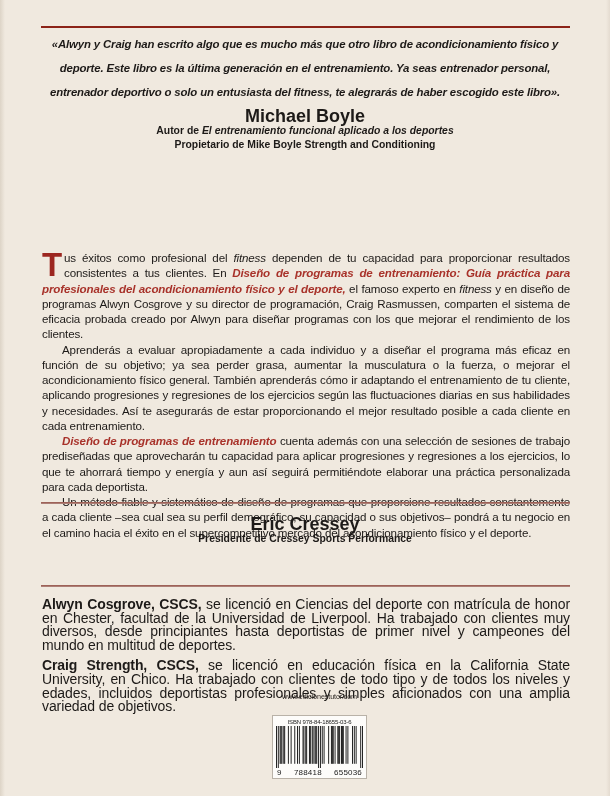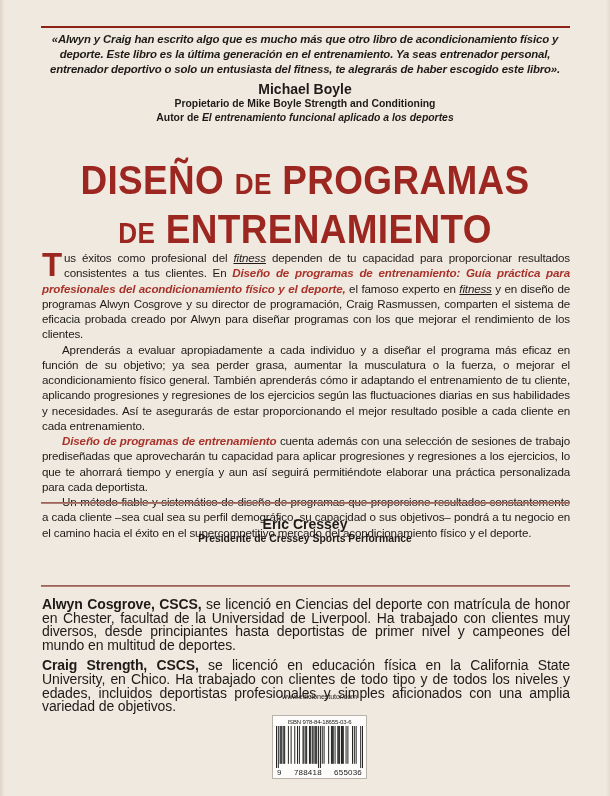--- a/index.html
+++ b/index.html
@@ -58,28 +58,28 @@
     left: 40px;
     right: 40px;
     text-align: center;
   }
   .quote-top { top: 32px; }
 
   .quote-text {
     font-style: italic;
     font-weight: bold;
     font-size: 11.4px;
-    line-height: 15px;
+    line-height: 24px;
     letter-spacing: -0.15px;
     color: #1d1a18;
     margin: 0;
   }
   .quote-name {
     font-weight: bold;
-    font-size: 14px;
+    font-size: 18px;
     line-height: 16px;
     margin: 4px 0 0 0;
     color: #1d1a18;
   }
   .quote-role {
     font-weight: bold;
     font-size: 10.4px;
     line-height: 13.6px;
     margin: 0;
     color: #1d1a18;
@@ -126,21 +126,20 @@
   }
   .body-copy p {
     margin: 0;
     text-indent: 20px;
   }
   .body-copy p.first {
     text-indent: 0;
   }
   .body-copy i {
     font-style: italic;
-    text-decoration: underline;
   }
   .body-copy .red-i {
     font-style: italic;
     font-weight: bold;
     color: #a8322a;
   }
   .dropcap {
     float: left;
     font-family: "Liberation Sans Narrow", "Liberation Sans", sans-serif;
     font-weight: bold;
@@ -224,28 +223,24 @@
 </head>
 <body>
 
 <div id="cover">
 
   <div class="rule-top"></div>
 
   <div class="quote-block quote-top">
     <p class="quote-text">«Alwyn y Craig han escrito algo que es mucho más que otro libro de acondicionamiento físico y deporte. Este libro es la última generación en el entrenamiento. Ya seas entrenador personal, entrenador deportivo o solo un entusiasta del fitness, te alegrarás de haber escogido este libro».</p>
     <p class="quote-name">Michael Boyle</p>
+    <p class="quote-role"><span>Autor de </span><em>El entrenamiento funcional aplicado a los deportes</em></p>
     <p class="quote-role">Propietario de Mike Boyle Strength and Conditioning</p>
-    <p class="quote-role"><span>Autor de </span><em>El entrenamiento funcional aplicado a los deportes</em></p>
-  </div>
-
-  <div class="title-wrap">
-    <div class="title-line"><span>DISEÑO</span> <span class="sm">DE</span> <span>PROGRAMAS</span></div>
-    <div class="title-line"><span class="sm">DE</span> <span>ENTRENAMIENTO</span></div>
-  </div>
+  </div>
+
 
   <div class="body-copy">
     <p class="first"><span class="dropcap">T</span><span>us éxitos como profesional del </span><i>fitness</i><span> dependen de tu capacidad para proporcionar resultados consistentes a tus clientes. En </span><span class="red-i">Diseño de programas de entrenamiento: Guía práctica para profesionales del acondicionamiento físico y el deporte,</span><span> el famoso experto en </span><i>fitness</i><span> y en diseño de programas Alwyn Cosgrove y su director de programación, Craig Rasmussen, comparten el sistema de eficacia probada creado por Alwyn para diseñar programas con los que mejorar el rendimiento de los clientes.</span></p>
     <p>Aprenderás a evaluar apropiadamente a cada individuo y a diseñar el programa más eficaz en función de su objetivo; ya sea perder grasa, aumentar la musculatura o la fuerza, o mejorar el acondicionamiento físico general. También aprenderás cómo ir adaptando el entrenamiento de tu cliente, aplicando progresiones y regresiones de los ejercicios según las fluctuaciones diarias en sus habilidades y necesidades. Así te asegurarás de estar proporcionando el mejor resultado posible a cada cliente en cada entrenamiento.</p>
     <p><span class="red-i">Diseño de programas de entrenamiento</span><span> cuenta además con una selección de sesiones de trabajo prediseñadas que aprovecharán tu capacidad para aplicar progresiones y regresiones a los ejercicios, lo que te ahorrará tiempo y energía y aun así seguirá permitiéndote elaborar una práctica personalizada para cada deportista.</span></p>
     <p>Un método fiable y sistemático de diseño de programas que proporcione resultados constantemente a cada cliente –sea cual sea su perfil demográfico, su capacidad o sus objetivos– pondrá a tu negocio en el camino hacia el éxito en el supercompetitivo mercado del acondicionamiento físico y el deporte.</p>
   </div>
 
   <div class="rule-thin rule-a"></div>
 

